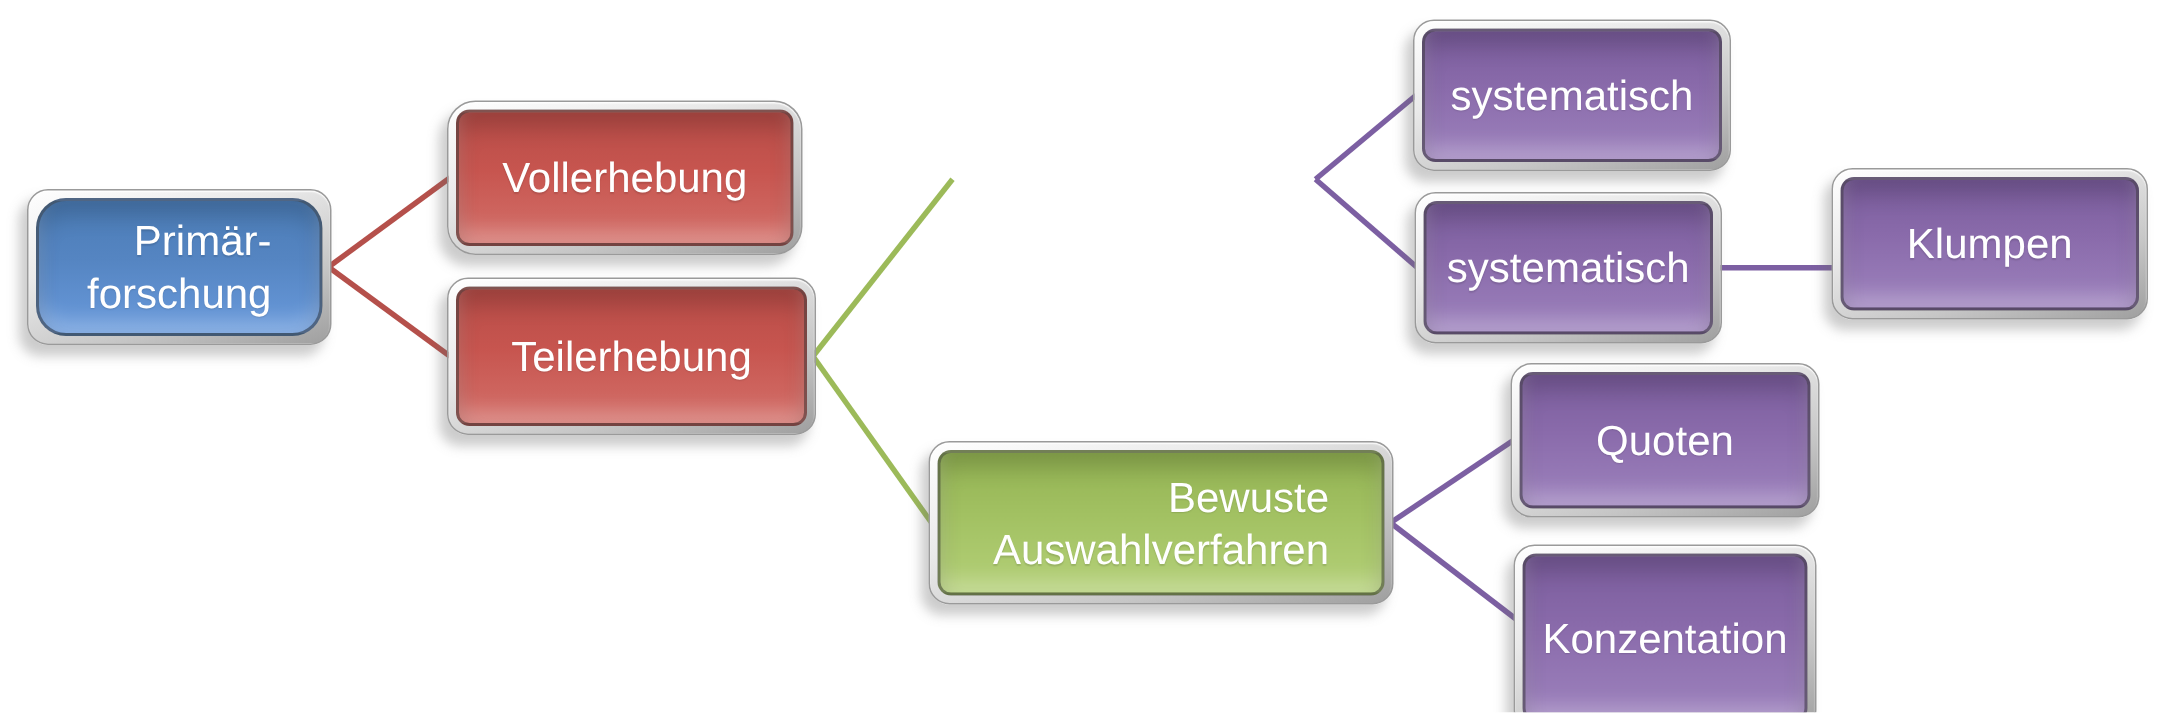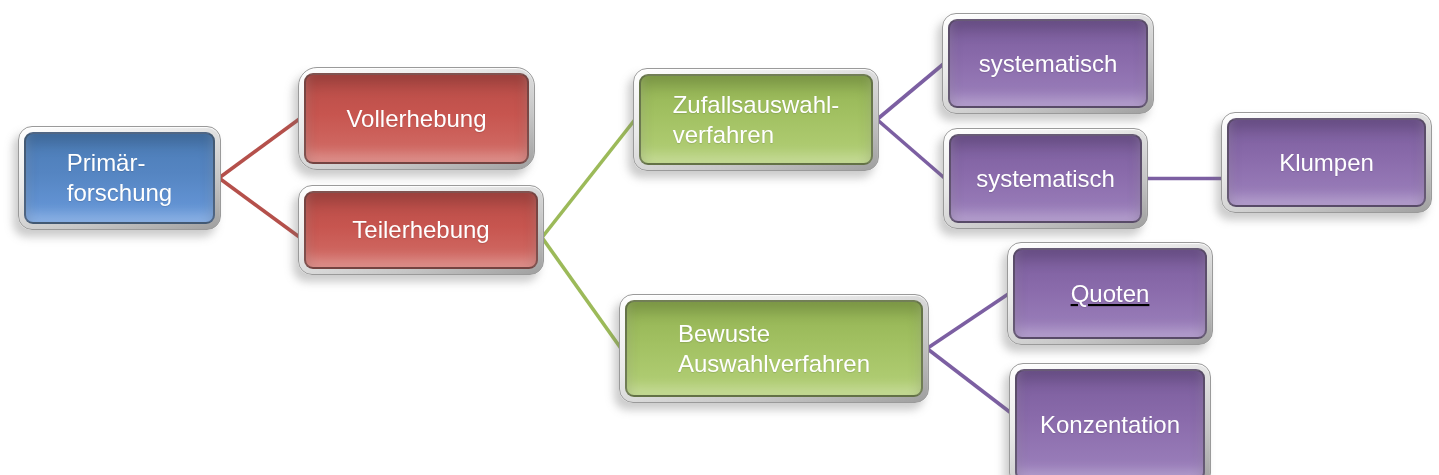--- a/index.html
+++ b/index.html
@@ -38,29 +38,29 @@
     width: 100%;
     height: 100%;
     border-radius: 9px;
     border: 2px solid rgba(60,60,60,0.55);
     display: flex;
     align-items: center;
     justify-content: center;
     box-shadow: inset 0 10px 14px rgba(0,0,0,0.16),
                 inset 0 -9px 12px rgba(255,255,255,0.22);
   }
-  .node--blue   { background: linear-gradient(180deg, #4b7cb6 0%, #5585C2 45%, #699adc 100%); }
+  .node--blue   { background: linear-gradient(180deg, #4b7cb6 0%, #5585C2 45%, #699adc 100%); border-radius: 20px; }
   .node--red    { background: linear-gradient(180deg, #b74c47 0%, #C7554F 45%, #d3706a 100%); }
   .node--green  { background: linear-gradient(180deg, #92b252 0%, #A2C162 45%, #b4d078 100%); }
   .node--purple { background: linear-gradient(180deg, #7a5c9c 0%, #8A6BAB 45%, #9d82bd 100%); }
   .node-label {
     color: #ffffff;
-    font-size: 24px;
+    font-size: 28px;
     line-height: 1.25;
-    text-align: left;
+    text-align: right;
     white-space: pre-line;
     padding: 0 6px;
     text-shadow: 0 1px 1px rgba(0,0,0,0.12);
   }
 </style>
 </head>
 <body>
 
 <div class="canvas" id="diagram">
   <svg id="edges" width="1439" height="475">
@@ -78,29 +78,23 @@
       <div class="node-fill node--blue">
         <span class="node-label">Primär-
 forschung</span>
       </div>
     </div>
     <div class="node-frame" style="left: 298px; top: 67px; width: 237px; height: 103px; border-radius: 19px;">
       <div class="node-fill node--red">
         <span class="node-label">Vollerhebung</span>
       </div>
     </div>
-    <div class="node-frame" style="left: 298px; top: 185px; width: 246px; height: 90px;">
+    <div class="node-frame" style="left: 298px; top: 185px; width: 246px; height: 105px;">
       <div class="node-fill node--red">
         <span class="node-label">Teilerhebung</span>
-      </div>
-    </div>
-    <div class="node-frame" style="left: 633px; top: 68px; width: 246px; height: 103px;">
-      <div class="node-fill node--green">
-        <span class="node-label">Zufallsauswahl-
-verfahren</span>
       </div>
     </div>
     <div class="node-frame" style="left: 619px; top: 294px; width: 310px; height: 109px;">
       <div class="node-fill node--green">
         <span class="node-label">Bewuste
 Auswahlverfahren</span>
       </div>
     </div>
     <div class="node-frame" style="left: 942px; top: 13px; width: 212px; height: 101px;">
       <div class="node-fill node--purple">
@@ -110,21 +104,21 @@
     <div class="node-frame" style="left: 943px; top: 128px; width: 205px; height: 101px;">
       <div class="node-fill node--purple">
         <span class="node-label">systematisch</span>
       </div>
     </div>
     <div class="node-frame" style="left: 1221px; top: 112px; width: 211px; height: 101px;">
       <div class="node-fill node--purple">
         <span class="node-label">Klumpen</span>
       </div>
     </div>
-    <div class="node-frame" style="left: 1007px; top: 242px; width: 206px; height: 103px; text-decoration: underline;">
+    <div class="node-frame" style="left: 1007px; top: 242px; width: 206px; height: 103px;">
       <div class="node-fill node--purple">
         <span class="node-label">Quoten</span>
       </div>
     </div>
     <div class="node-frame" style="left: 1009px; top: 363px; width: 202px; height: 124px;">
       <div class="node-fill node--purple">
         <span class="node-label">Konzentation</span>
       </div>
     </div>
   </div>

